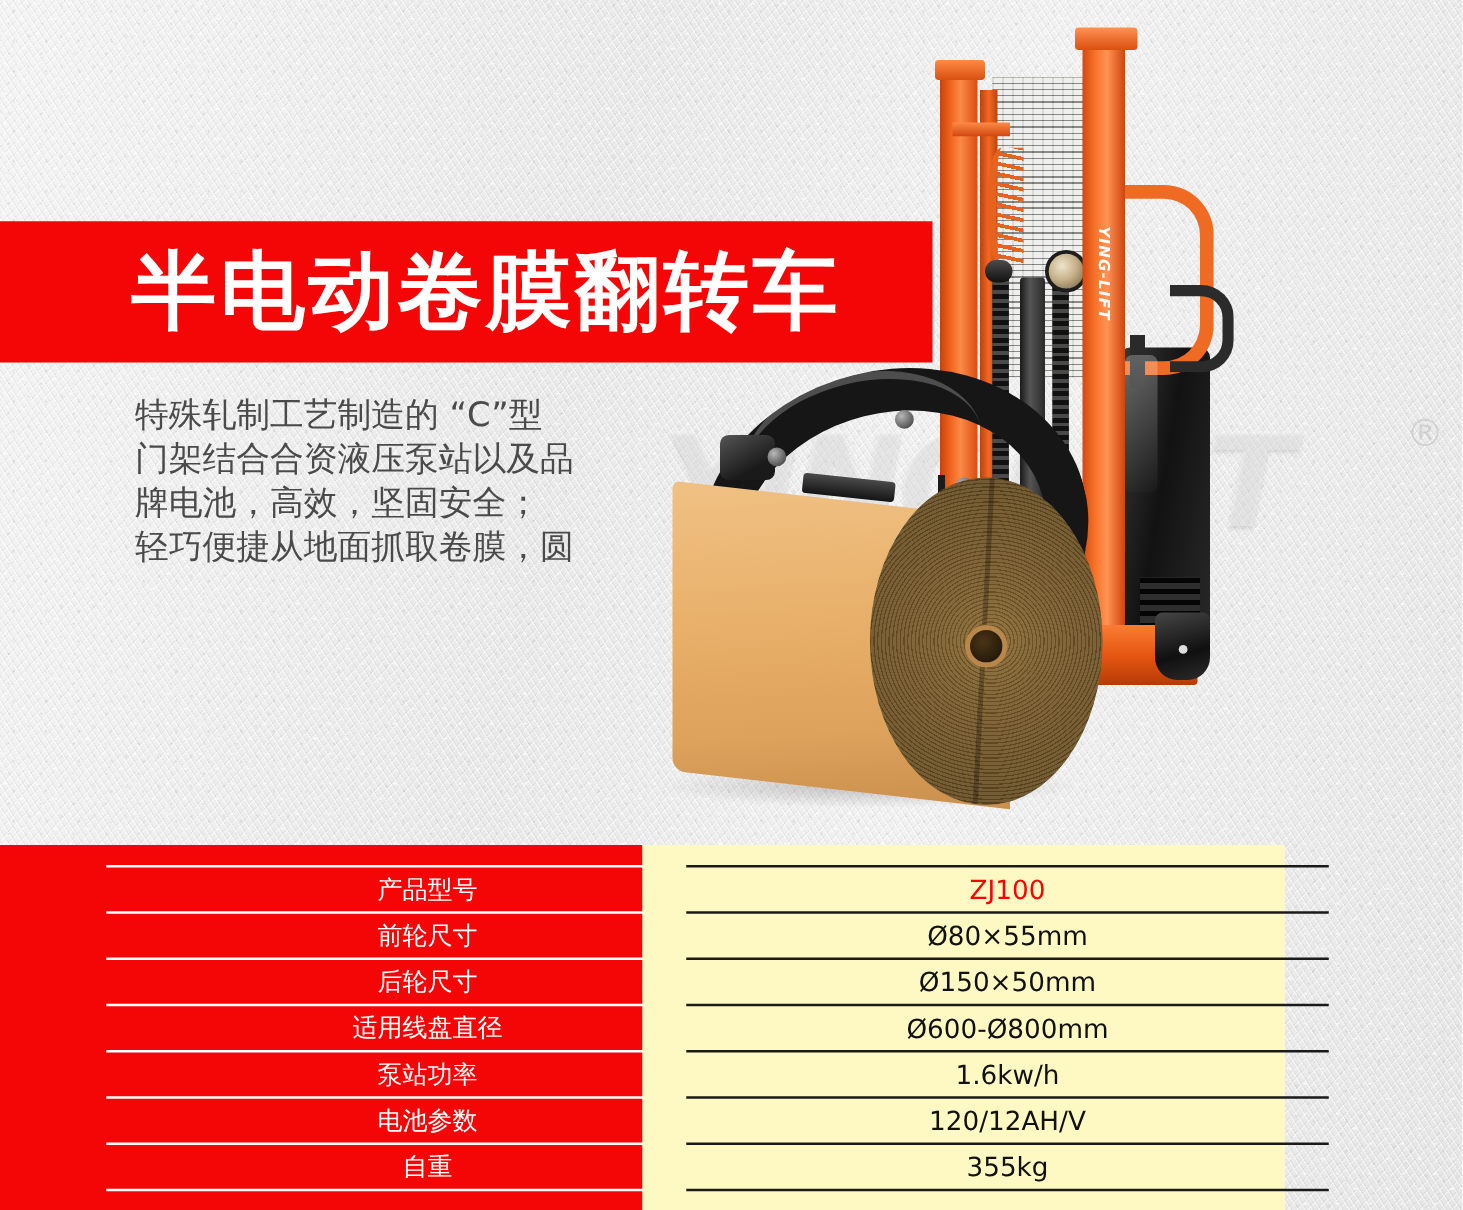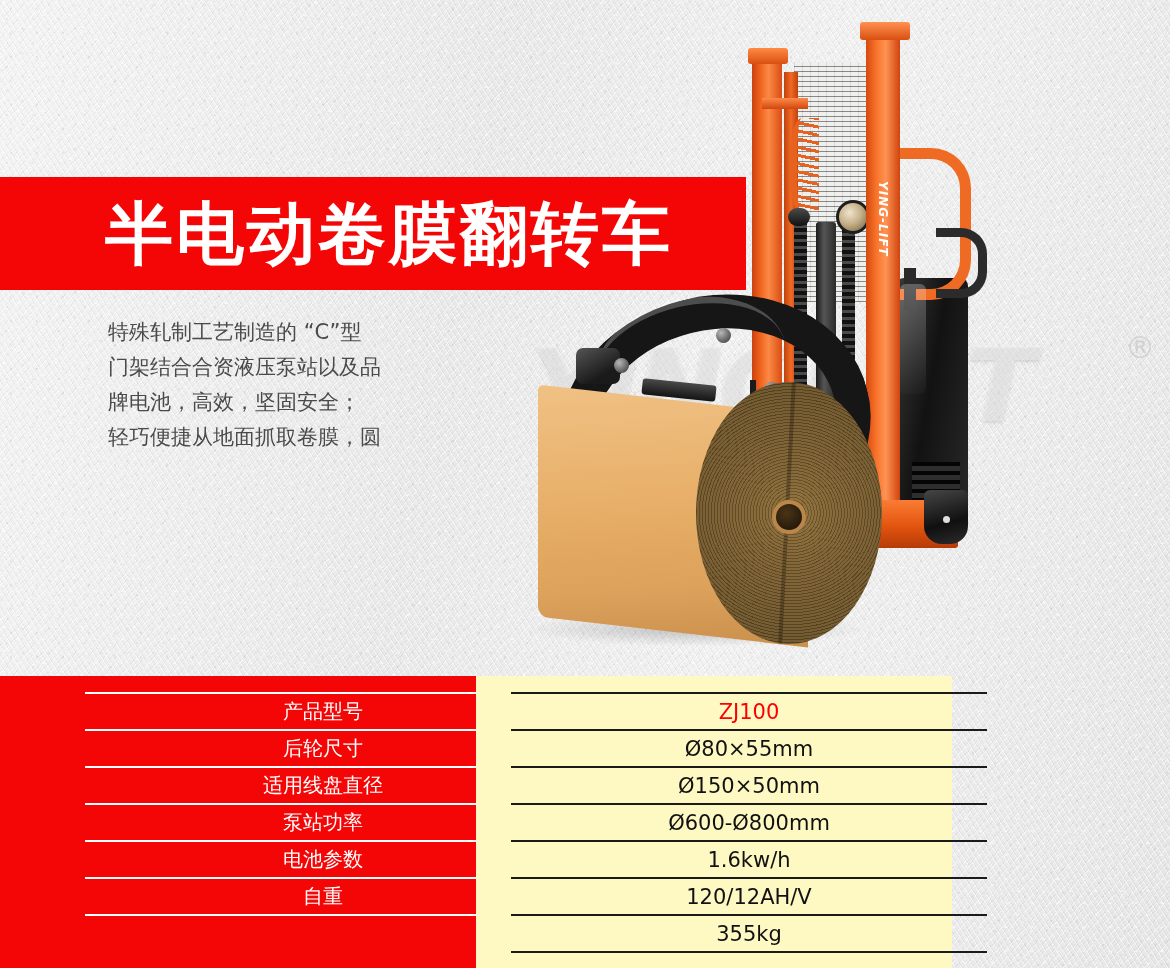--- a/index.html
+++ b/index.html
@@ -70,21 +70,21 @@
   
   .desc-block {
     position: absolute;
     left: 108px;
     top: 315px;
     width: 350px;
     z-index: 6;
   }
   .desc-line {
     color: #4a4a4a;
-    font-size: 21px;
+    font-size: 27px;
     line-height: 35px;
     white-space: nowrap;
     font-family: "DejaVu Sans", "Liberation Sans", sans-serif;
   }
 
   
   .product-stage {
     position: absolute;
     left: 500px;
     top: 0;
@@ -416,21 +416,21 @@
     text-align: center;
     line-height: 30px;
     font-family: "DejaVu Sans", sans-serif;
   }
 
   
   .spec-section {
     position: absolute;
     left: 0;
     top: 676px;
-    width: 952px;
+    width: 1028px;
     height: 292px;
     z-index: 6;
     display: flex;
   }
   .spec-left {
     width: 585px;
     background: #f50606;
     position: relative;
   }
   .spec-right {
@@ -547,20 +547,21 @@
     <div class="desc-line">门架结合合资液压泵站以及品</div>
     <div class="desc-line">牌电池，高效，坚固安全；</div>
     <div class="desc-line">轻巧便捷从地面抓取卷膜，圆</div>
   </div>
 
   <div class="spec-section">
 
     <div class="spec-left">
       <div class="spec-rows">
         <div class="spec-row">产品型号</div>
+        <div class="spec-row">前轮尺寸</div>
         <div class="spec-row">后轮尺寸</div>
         <div class="spec-row">适用线盘直径</div>
         <div class="spec-row">泵站功率</div>
         <div class="spec-row">电池参数</div>
         <div class="spec-row">自重</div>
       </div>
     </div>
 
     <div class="spec-right">
       <div class="spec-rows">

